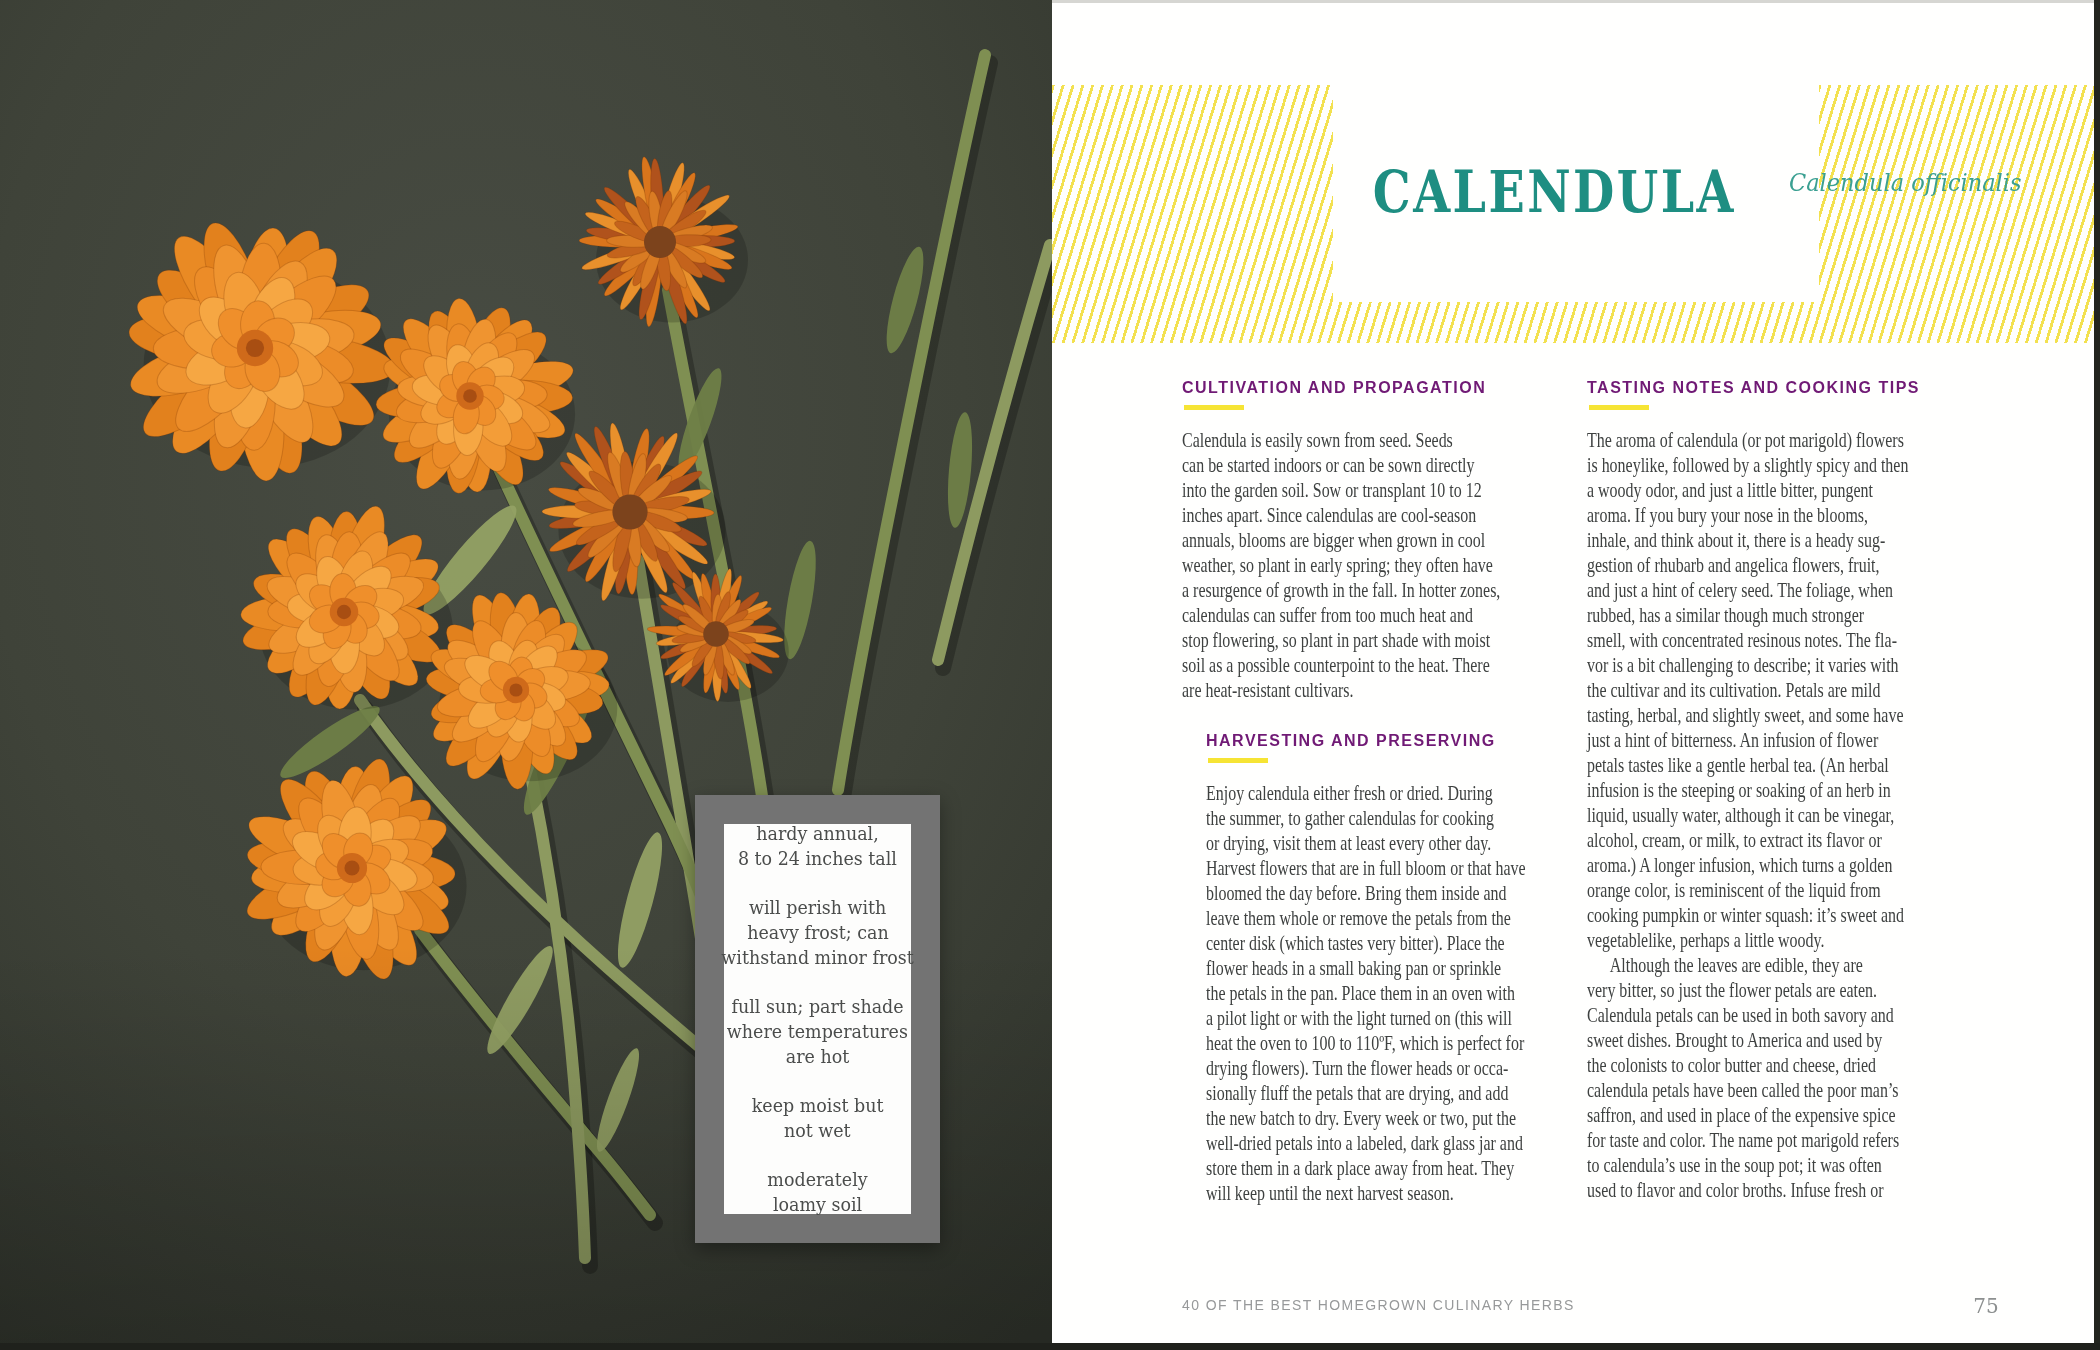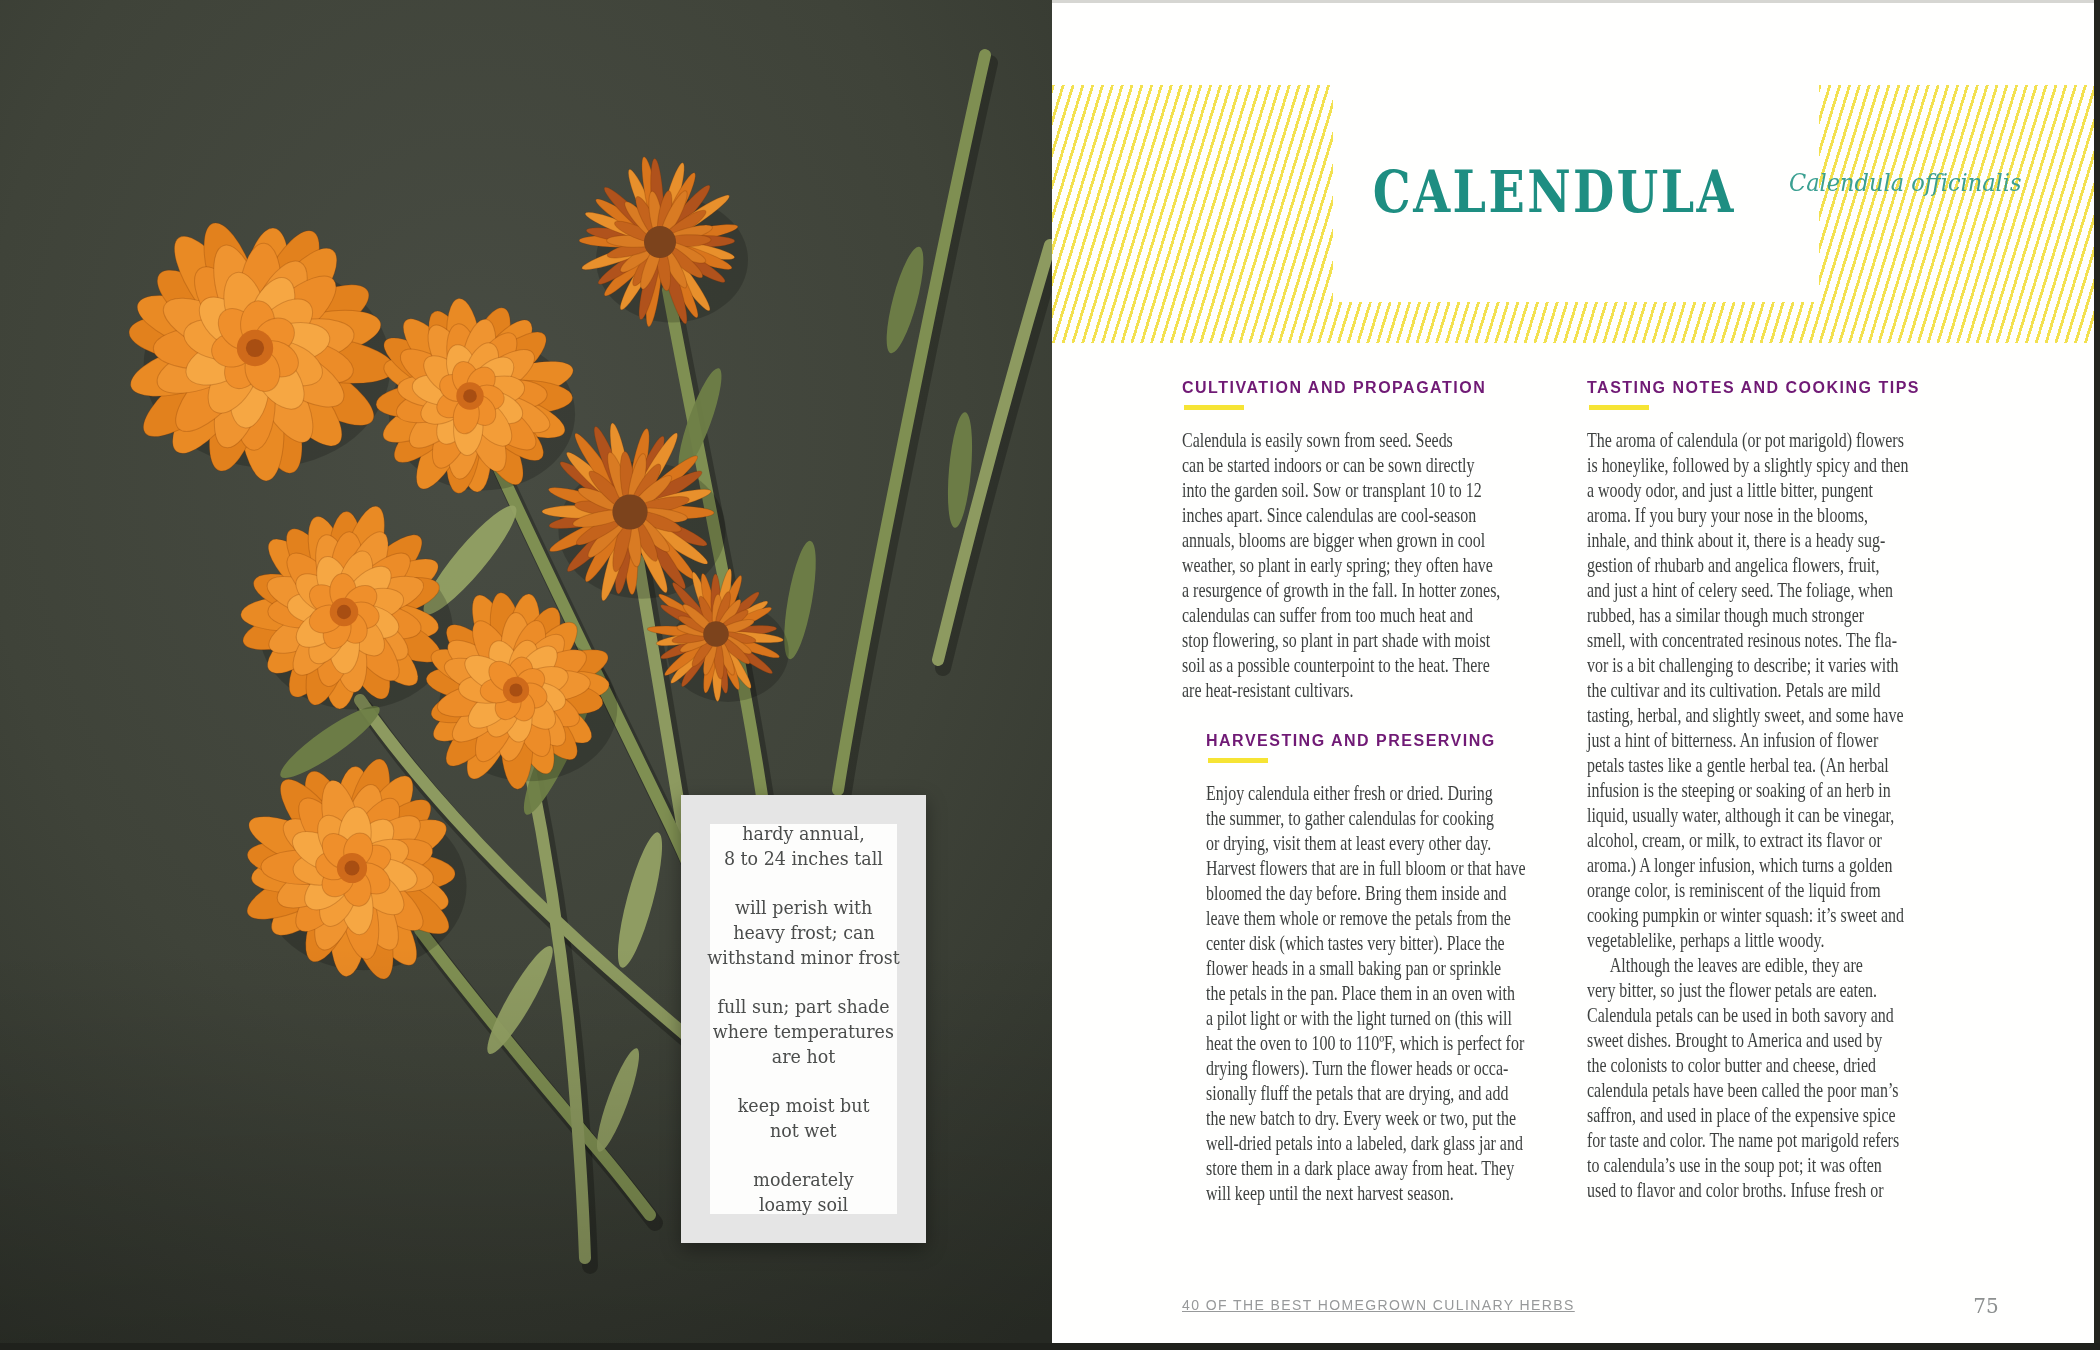--- a/index.html
+++ b/index.html
@@ -4,22 +4,22 @@
 <style>
   html,body{margin:0;padding:0;background:#222;}
   .spread{
     position:relative;width:2100px;height:1350px;overflow:hidden;
     background:#fff;font-family:"Liberation Serif",serif;
   }
   
   .photo{position:absolute;left:0;top:0;width:1052px;height:1350px;overflow:hidden;}
   .photo svg{position:absolute;left:0;top:0;}
   .info-card{
-    position:absolute;left:681px;top:795px;width:245px;height:448px;
-    background:#e5e5e5;box-sizing:border-box;padding:29px;
+    position:absolute;left:695px;top:795px;width:245px;height:448px;
+    background:#737373;box-sizing:border-box;padding:29px;
     box-shadow:0 6px 18px rgba(0,0,0,.35);
   }
   .info-card-inner{
     background:#fdfdfc;width:100%;height:100%;box-sizing:border-box;
     display:flex;flex-direction:column;align-items:center;justify-content:center;
     padding:10px 4px;
   }
   .cline{
     font-family:"DejaVu Serif",serif;font-size:19px;line-height:25px;
     color:#4b4d4c;text-align:center;white-space:nowrap;transform:scaleX(.92);
@@ -61,21 +61,21 @@
   .sec-rule{width:60px;height:5px;background:#f6e434;margin:9px 0 0 2px;}
   .sec-body{margin-top:18px;transform:scaleX(.76);transform-origin:left top;width:132%;}
   .tline{
     font-family:"Liberation Serif",serif;font-size:21px;line-height:25px;
     color:#3e4140;white-space:nowrap;
   }
   .tline.first-ind{text-indent:30px;}
   .footer-title{
     position:absolute;left:130px;top:1297px;
     font-family:"Liberation Sans",sans-serif;font-size:14px;letter-spacing:1.4px;
-    color:#97999a;white-space:nowrap;text-decoration:underline;
+    color:#97999a;white-space:nowrap;
   }
   .page-number{
     position:absolute;left:898px;top:1294px;width:72px;text-align:center;
     font-family:"DejaVu Serif",serif;font-size:20px;color:#8d9090;
   }
   
   .edge-top{position:absolute;left:1052px;top:0;width:1048px;height:3px;background:#d6d6d2;}
   .edge-right{position:absolute;left:2094px;top:0;width:6px;height:1350px;background:#23251f;}
   .edge-bottom{position:absolute;left:0;top:1343px;width:2100px;height:7px;background:#1f211c;}
 </style>

